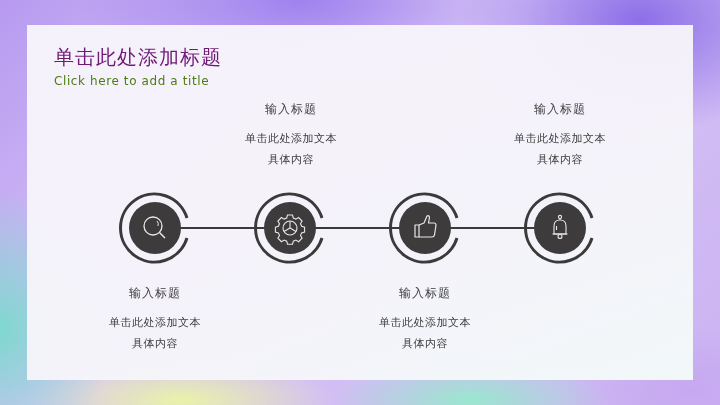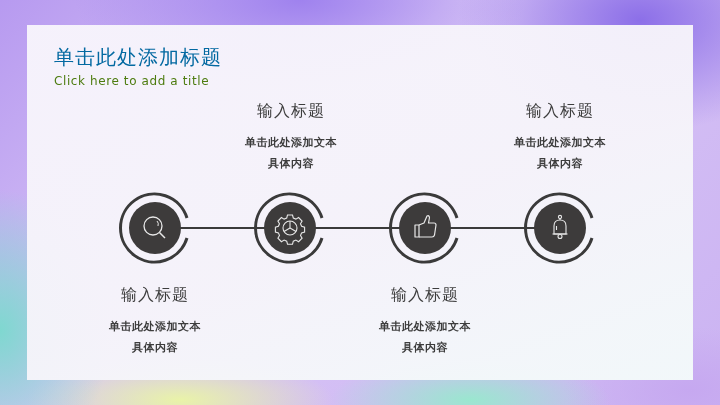--- a/index.html
+++ b/index.html
@@ -13,28 +13,28 @@
       radial-gradient(ellipse 220px 60px at 180px 400px, #e9f3a8 0%, rgba(233,243,168,0) 70%),
       radial-gradient(ellipse 200px 60px at 470px 400px, #9ae7cf 0%, rgba(154,231,207,0) 70%),
       radial-gradient(ellipse 180px 90px at 690px 390px, #c6a8f0 0%, rgba(198,168,240,0) 70%),
       linear-gradient(135deg, #b79af0 0%, #d9c6f6 40%, #cbb3f2 100%);
   }
   .panel {
     position:absolute; left:27px; top:25px; width:666px; height:355px;
     background: linear-gradient(160deg, rgba(247,244,252,0.97) 0%, rgba(246,244,250,0.96) 55%, rgba(243,250,250,0.97) 100%);
   }
   .title {
-    position:absolute; left:54px; top:44px; font-size:20px; color:#0369a1; letter-spacing:1px;
+    position:absolute; left:54px; top:44px; font-size:20px; color:#701a75; letter-spacing:1px;
   }
   .subtitle {
     position:absolute; left:54px; top:74px; font-size:12px; color:#4d7c0f; letter-spacing:0.6px;
   }
   .step-text { position:absolute; width:160px; text-align:center; color:#3d3d3d; }
-  .step-text .h { font-size:16px; letter-spacing:1px; margin-bottom:10px; }
-  .step-text .d { font-size:11px; line-height:21px; letter-spacing:0.5px;font-weight:bold; }
+  .step-text .h { font-size:12px; letter-spacing:1px; margin-bottom:10px; }
+  .step-text .d { font-size:11px; line-height:21px; letter-spacing:0.5px; }
   .timeline-line {
     position:absolute; left:155px; top:227px; width:405px; height:2px; background:#3a3a3a;
   }
   .node { position:absolute; width:76px; height:76px; }
   .node svg { position:absolute; left:0; top:0; }
 </style>
 </head>
 <body>
 
 <div class="panel"></div>

